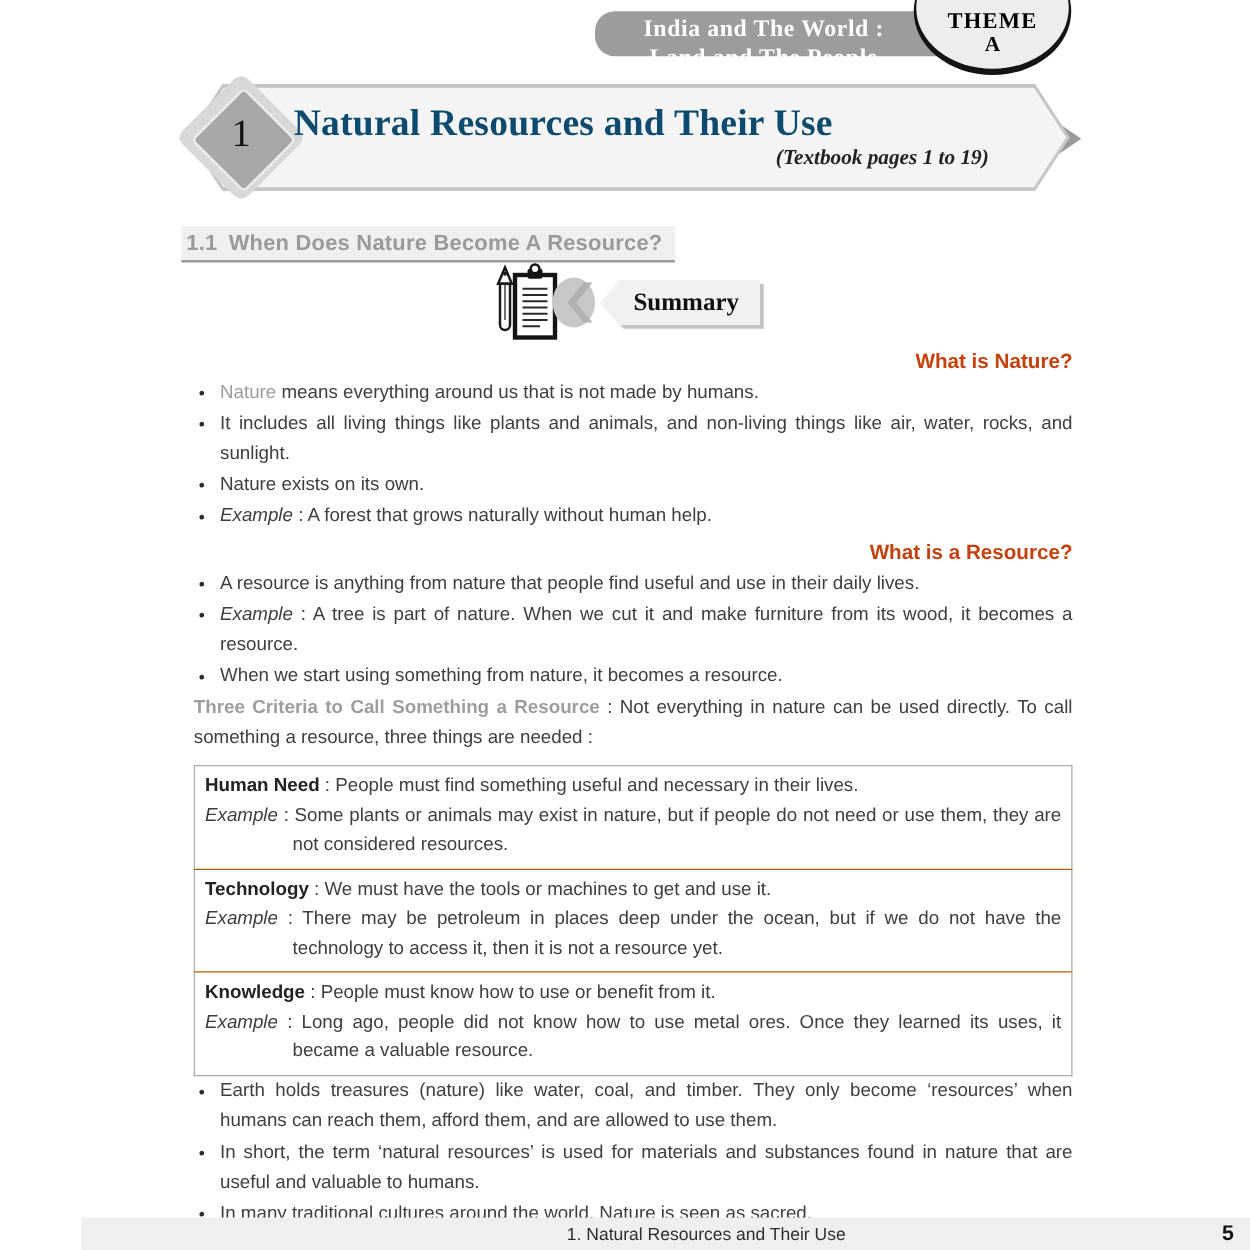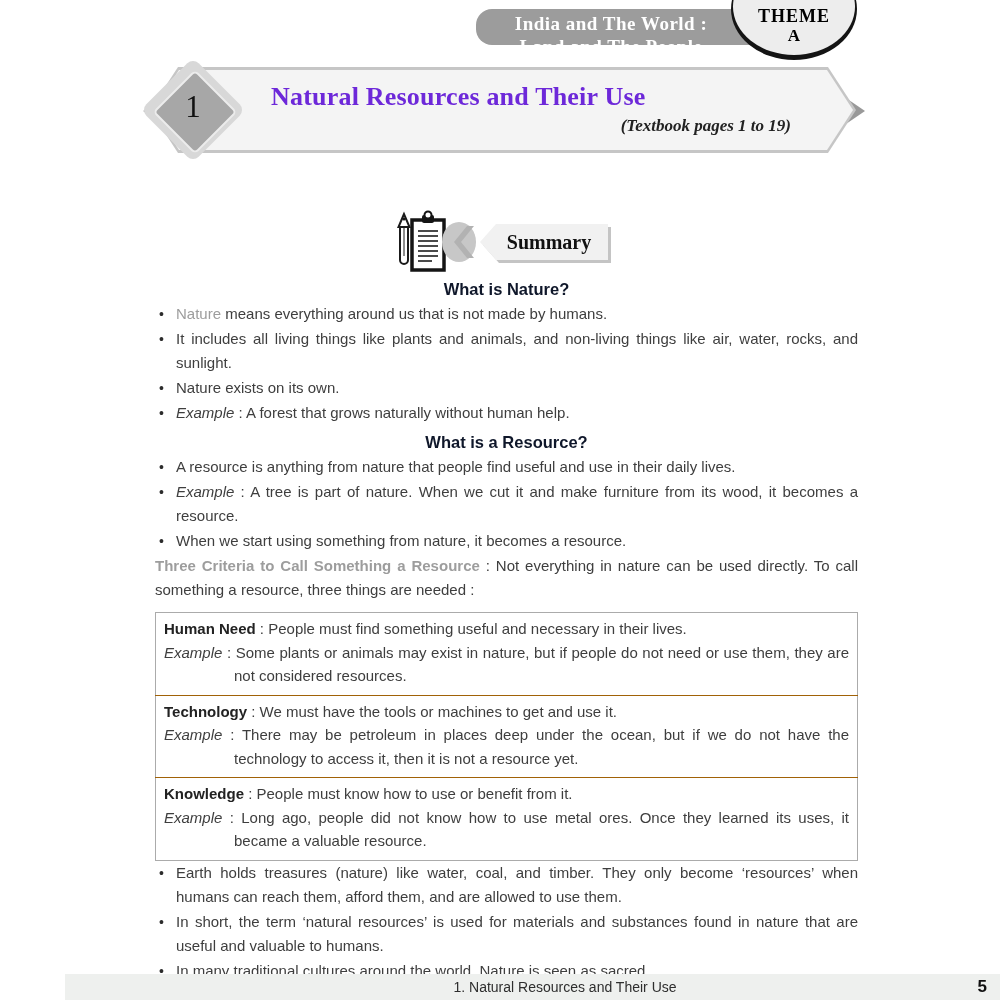--- a/index.html
+++ b/index.html
@@ -30,21 +30,21 @@
       clip-path:polygon(28px 0,calc(100% - 28px) 0,100% 50%,calc(100% - 28px) 100%,28px 100%,0 50%);}
   .ch-body{position:absolute;left:8px;top:4px;width:700px;height:80px;background:#f4f4f4;
       clip-path:polygon(26px 0,calc(100% - 26px) 0,100% 50%,calc(100% - 26px) 100%,26px 100%,0 50%);}
   .ch-diamond-outer{position:absolute;left:11px;top:7px;width:74px;height:74px;background:#d8d8d8;
       transform:rotate(45deg);border-radius:8px;}
   .ch-diamond{position:absolute;left:20px;top:16px;width:56px;height:56px;background:#a7a7a7;
       border:2px solid #ececec;transform:rotate(45deg);border-radius:5px;}
   .ch-num{position:absolute;left:28px;top:23px;width:40px;text-align:center;
       font-family:"Liberation Serif",serif;font-size:31px;color:#111;}
   .ch-title{position:absolute;left:90px;top:16px;font-family:"Liberation Serif",serif;
-      font-weight:bold;font-size:26px;color:#6d28d9;letter-spacing:.2px;margin-left:36px;}
+      font-weight:bold;font-size:30px;color:#0c4a6e;letter-spacing:.2px;}
   .ch-pages{position:absolute;right:72px;top:50px;font-family:"Liberation Serif",serif;
       font-style:italic;font-weight:bold;font-size:17px;color:#222;}
 
   
   .section-head{position:absolute;left:145px;top:181px;background:#efefef;
       border-bottom:2px solid #9c9c9c;padding:3px 10px 3px 4px;color:#9a9a9a;
       font-size:17.5px;font-weight:bold;letter-spacing:.2px;}
   .section-head .num{margin-right:9px;}
 
   
@@ -53,21 +53,21 @@
   .sum-blob{width:34px;height:40px;background:#c7c7c7;border-radius:50%;margin:0 -28px 0 -10px;}
   .sum-ribbon-wrap{filter:drop-shadow(3px 3px 0 #c4c4c4);}
   .sum-ribbon{width:118px;height:36px;background:#f1f1f1;
       clip-path:polygon(16px 0,100% 0,100% 100%,16px 100%,0 50%);
       display:flex;align-items:center;justify-content:center;padding-left:10px;
       font-family:"Liberation Serif",serif;font-weight:bold;font-size:20px;color:#111;}
 
   
   .content{position:absolute;left:155px;top:277px;width:703px;
       font-size:15px;line-height:24px;text-align:justify;color:#3e3e3e;}
-  .content h3{margin:5px 0 1px;font-size:16.5px;font-weight:bold;color:#0f172a;text-align:center;}
+  .content h3{margin:5px 0 1px;font-size:16.5px;font-weight:bold;color:#c2410c;text-align:right;}
   .content ul{list-style:none;margin:0;padding:0;}
   .content li{position:relative;padding-left:21px;margin:0 0 1px;}
   .content li::before{content:"\2022";position:absolute;left:4px;top:0;color:#2c2c2c;font-size:14px;}
   .gray-lead{color:#9d9d9d;}
   .ex-lead{font-style:italic;}
   .criteria{margin:0;}
   .criteria .gray-lead{font-weight:bold;}
 
   table.criteria-table{border-collapse:collapse;width:100%;margin:10px 0 0;
       border:1px solid #ababab;}
@@ -109,20 +109,23 @@
     <div class="ch-back right"></div>
     <div class="ch-outline"></div>
     <div class="ch-body"></div>
     <div class="ch-diamond-outer"></div>
     <div class="ch-diamond"></div>
     <div class="ch-num">1</div>
     <div class="ch-title">Natural Resources and Their Use</div>
     <div class="ch-pages">(Textbook pages 1 to 19)</div>
   </div>
 
+  <div class="section-head">
+    <span class="num">1.1</span><span>When Does Nature Become A Resource?</span>
+  </div>
 
   <div class="summary-row">
     <svg width="56" height="64" viewBox="0 0 56 64">
       <path d="M12 4 L6.5 17 L17.5 17 Z" fill="#ffffff" stroke="#1a1a1a" stroke-width="2"></path>
       <circle cx="12" cy="9" r="1.6" fill="#1a1a1a"></circle>
       <path d="M8 17 h8 v33 a4 4 0 0 1 -8 0 Z" fill="#ffffff" stroke="#1a1a1a" stroke-width="2"></path>
       <line x1="12" y1="17" x2="12" y2="46" stroke="#1a1a1a" stroke-width="1"></line>
       <rect x="20" y="10" width="32" height="50" fill="#ffffff" stroke="#141414" stroke-width="3.5"></rect>
       <rect x="30" y="5" width="12" height="8" rx="2" fill="#141414"></rect>
       <circle cx="36" cy="5" r="3.5" fill="#ffffff" stroke="#141414" stroke-width="2"></circle>

